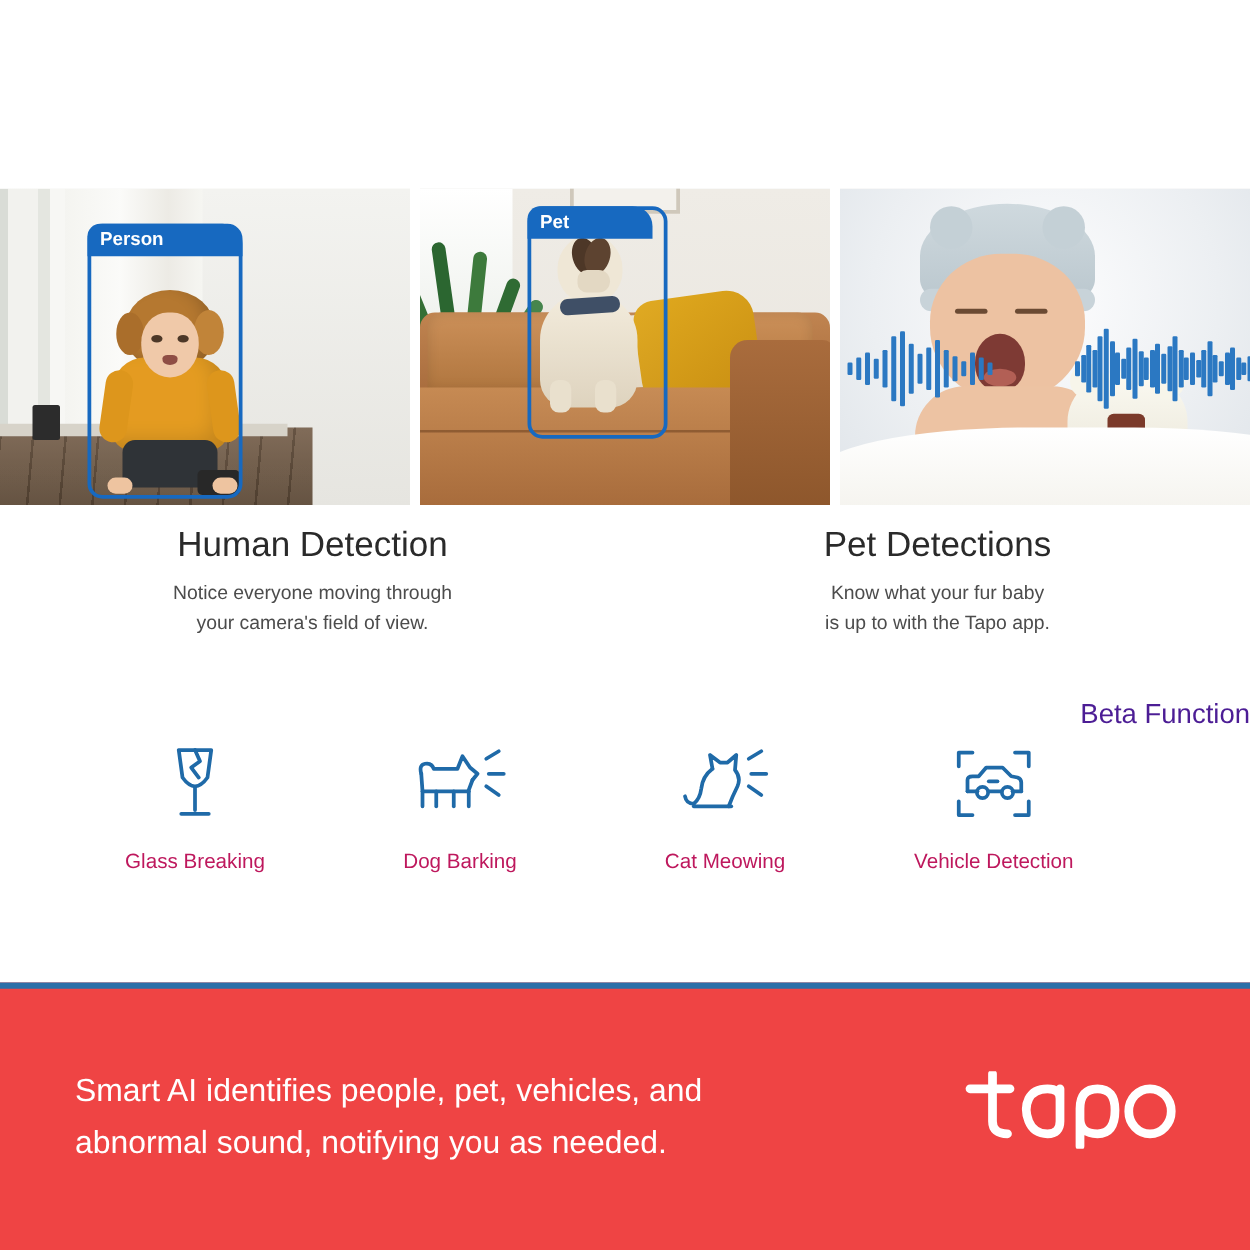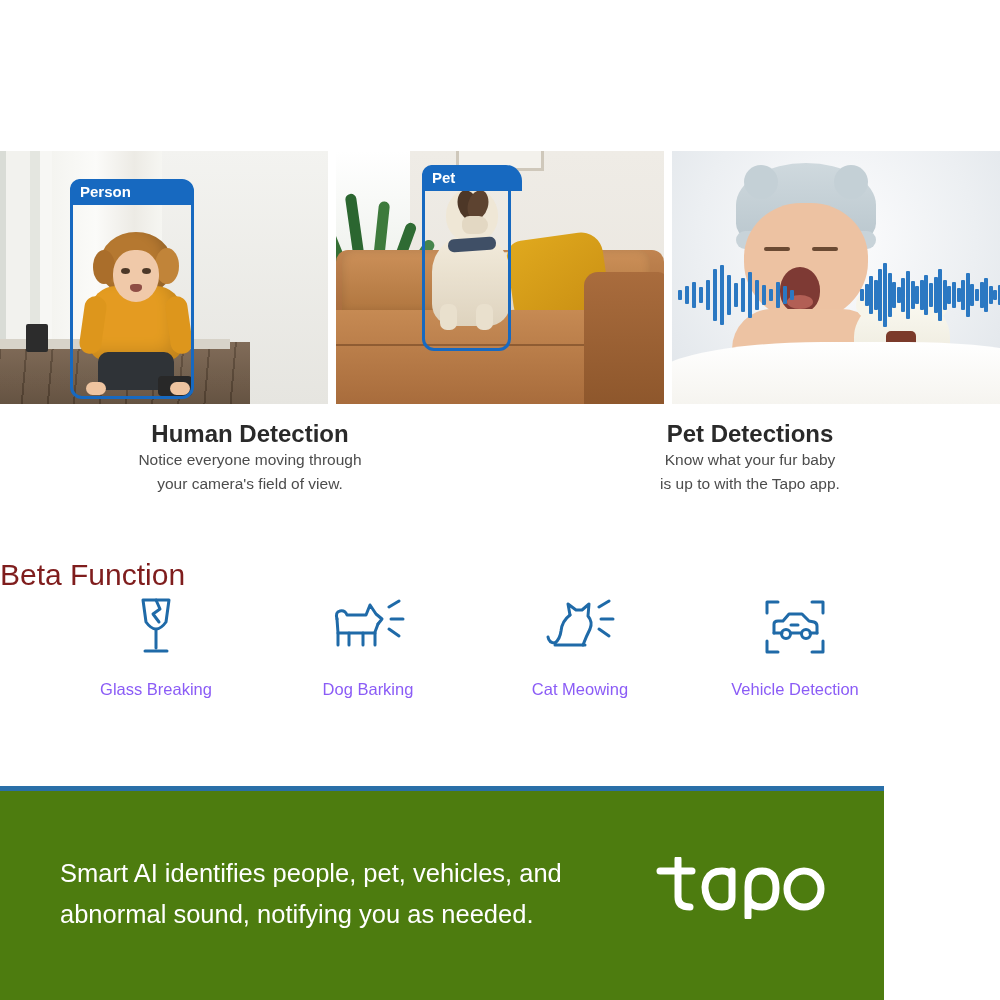--- a/index.html
+++ b/index.html
@@ -126,21 +126,21 @@
   .dog-ear { position:absolute; top:2px; width:20px; height:30px; background:#4a3323; border-radius:50%; }
   .dog-ear.l { left: 12px; transform: rotate(-16deg); }
   .dog-ear.r { right: 10px; transform: rotate(16deg); background:#5a402c; }
   .dog-snout { position:absolute; left:34px; top:28px; width:26px; height:18px;
       background:#e3d8c2; border-radius: 10px 12px 12px 10px; }
   .dog-collar { position:absolute; left:20px; top:50px; width:48px; height:13px;
       background:#3c4c63; border-radius: 6px; transform: rotate(-4deg); }
   .dog-leg { position:absolute; bottom:-4px; width:17px; height:26px; background:#e9e0cd; border-radius:7px; }
   .dog-leg.l { left: 12px; } .dog-leg.r { left: 48px; }
 
-  .detbox.pet { left: 86px; top: 14px; width: 89px; height: 186px; }
+  .detbox.pet { left: 86px; top: 14px; width: 112px; height: 186px; }
   .detbox.pet .det-label { border-radius: 10px 16px 0 0; width: 100px; }
 
   
   .scene-baby { position: absolute; inset: 0; background: linear-gradient(180deg,#eef0f2,#e4e8ec); }
   .bed-sheet { position:absolute; left:0; top:0; width:100%; height:100%;
       background: radial-gradient(circle at 50% 35%, #fdfdfe 0%, #eceff2 60%, #dfe4e9 100%); }
   .baby-head { position:absolute; left: 72px; top: 52px; width: 124px; height: 118px;
       background: #edc2a2; border-radius: 46% 46% 50% 50%; }
   .baby-hat { position:absolute; left: 64px; top: 12px; width: 140px; height: 84px;
       background: linear-gradient(180deg,#cfd9de,#b9c6cd); border-radius: 50% 50% 28% 28%; }
@@ -166,43 +166,43 @@
       background:#7b3a2a; border-radius: 5px; }
   .blanket-front { position:absolute; left:-20px; bottom:-30px; width:130%; height:92px;
       background: linear-gradient(180deg,#ffffff,#f1efe8); border-radius: 40% 40% 0 0; }
 
   .waveform { position:absolute; left:0; top:104px; width:100%; height:80px; }
   .wbar { position:absolute; bottom:0; width:4px; background:#2b78c2; border-radius:1px; }
 
   
   .captions { position:absolute; top: 420px; left:0; width:1000px; display:flex; }
   .caption { flex:1 1 0; text-align:center; }
-  .caption h3 { font-size: 24px; font-weight: 700; color: #2a2a2a; margin-bottom: 0; }
+  .caption h3 { font-size: 28px; font-weight: 400; color: #2a2a2a; margin-bottom: 11px; }
   .caption p { font-size: 15.5px; line-height: 1.52; color: #4c4c4c; }
 
   
   .beta-title {
-    position:absolute; top: 558px; left:0; width:1000px; text-align:left;
-    font-size: 30px; font-weight: 400; color:#7f1d1d;
+    position:absolute; top: 558px; left:0; width:1000px; text-align:right;
+    font-size: 22px; font-weight: 400; color:#4c1d95;
   }
   .beta-row { position:absolute; top: 596px; left:0; width:1000px; height:110px; }
   .beta-item { position:absolute; text-align:center; width: 200px; }
   .beta-item .beta-icon { height: 62px; display:flex; align-items:center; justify-content:center; }
   .beta-item .beta-label {
-    margin-top: 22px; font-size: 16.5px; color:#8b5cf6; font-weight:400; white-space: nowrap;
+    margin-top: 22px; font-size: 16.5px; color:#be185d; font-weight:400; white-space: nowrap;
   }
   .beta-item.i0 { left: 56px; }
   .beta-item.i1 { left: 268px; }
   .beta-item.i2 { left: 480px; }
   .beta-item.i3 { left: 695px; }
 
   
   .banner {
-    position:absolute; left:0; top: 786px; width:884px; height: 214px;
-    background: #4d7c0f; border-top: 5px solid #2a6fa8;
+    position:absolute; left:0; top: 786px; width:1000px; height: 214px;
+    background: #ef4444; border-top: 5px solid #2a6fa8;
   }
   .banner-text {
     position:absolute; left: 60px; top: 62px; width: 640px;
     color:#ffffff; font-size: 25.5px; line-height: 1.62; font-weight: 400;
   }
   .tapo-logo { position:absolute; right: 58px; top: 66px; width: 172px; height: 62px; }
 </style>
 </head>
 <body>
 

